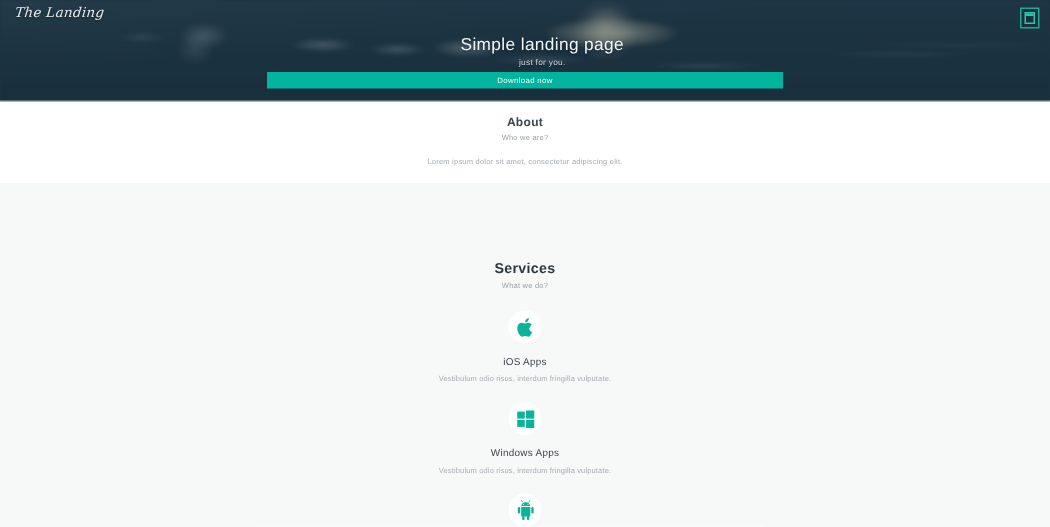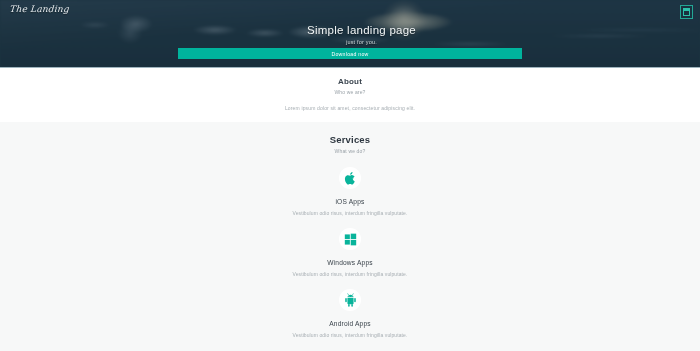--- a/index.html
+++ b/index.html
@@ -75,21 +75,21 @@
   .about {
     background:#ffffff; padding:9px 0 11px; text-align:center;
     border-top:1px solid #9fb4bd;
   }
   .sec-title { color:#3c4650; font-size:8px; font-weight:700; letter-spacing:.2px;text-align:center; }
   .sec-sub { margin-top:3px; color:#9aa2a8; font-size:5px; letter-spacing:.15px; }
   .about-body { margin-top:10px; color:#a6adb2; font-size:5px; letter-spacing:.15px; }
 
   
   .services { background:#f7f8f8; padding:12px 0 14px; text-align:center; }
-  .services .sec-title { font-size:9.5px; color:#2e3740; }
+  .services .sec-title { font-size:9.5px; color:#2e3740;margin-top:40px; }
   .services .sec-sub { margin-top:3px; }
 
   .service { margin-top:12px; }
   .service:first-of-type { margin-top:13px; }
   .svc-icon {
     width:22px; height:22px; margin:0 auto; border-radius:50%;
     background:#ffffff; display:flex; align-items:center; justify-content:center;
   }
   .svc-icon svg { display:block; }
   .svc-name { margin-top:9px; color:#3b444c; font-size:6.6px; letter-spacing:.2px; }

